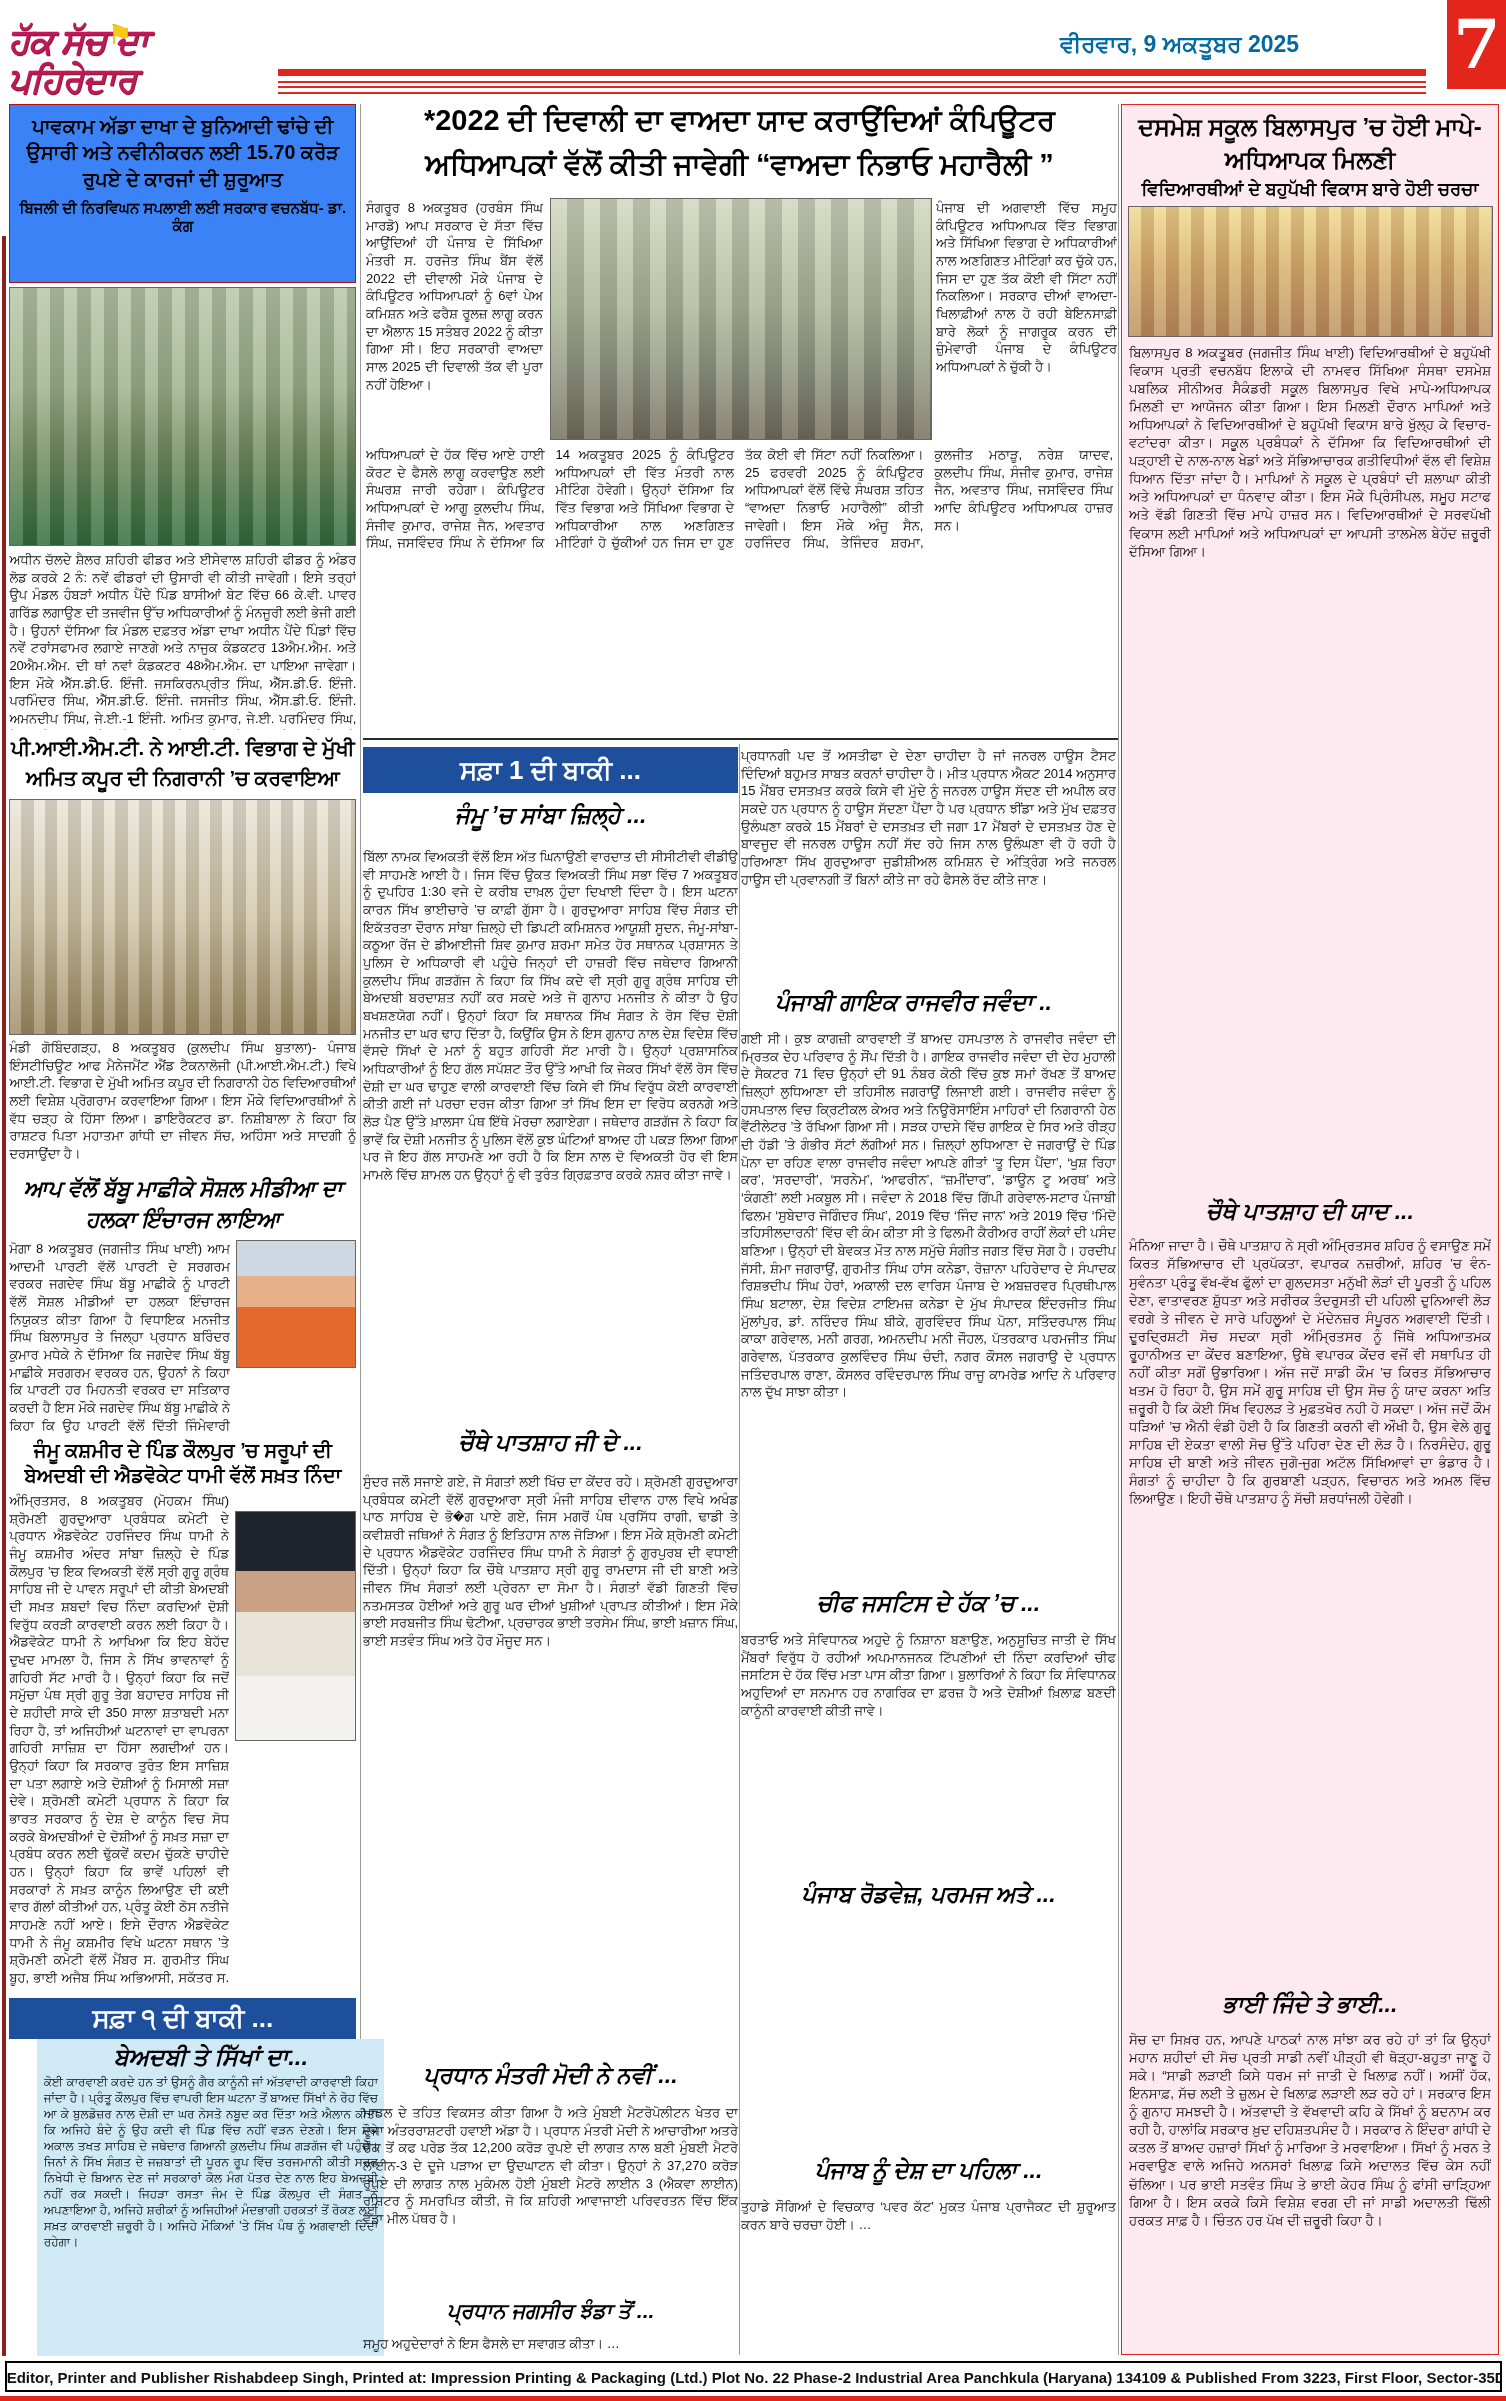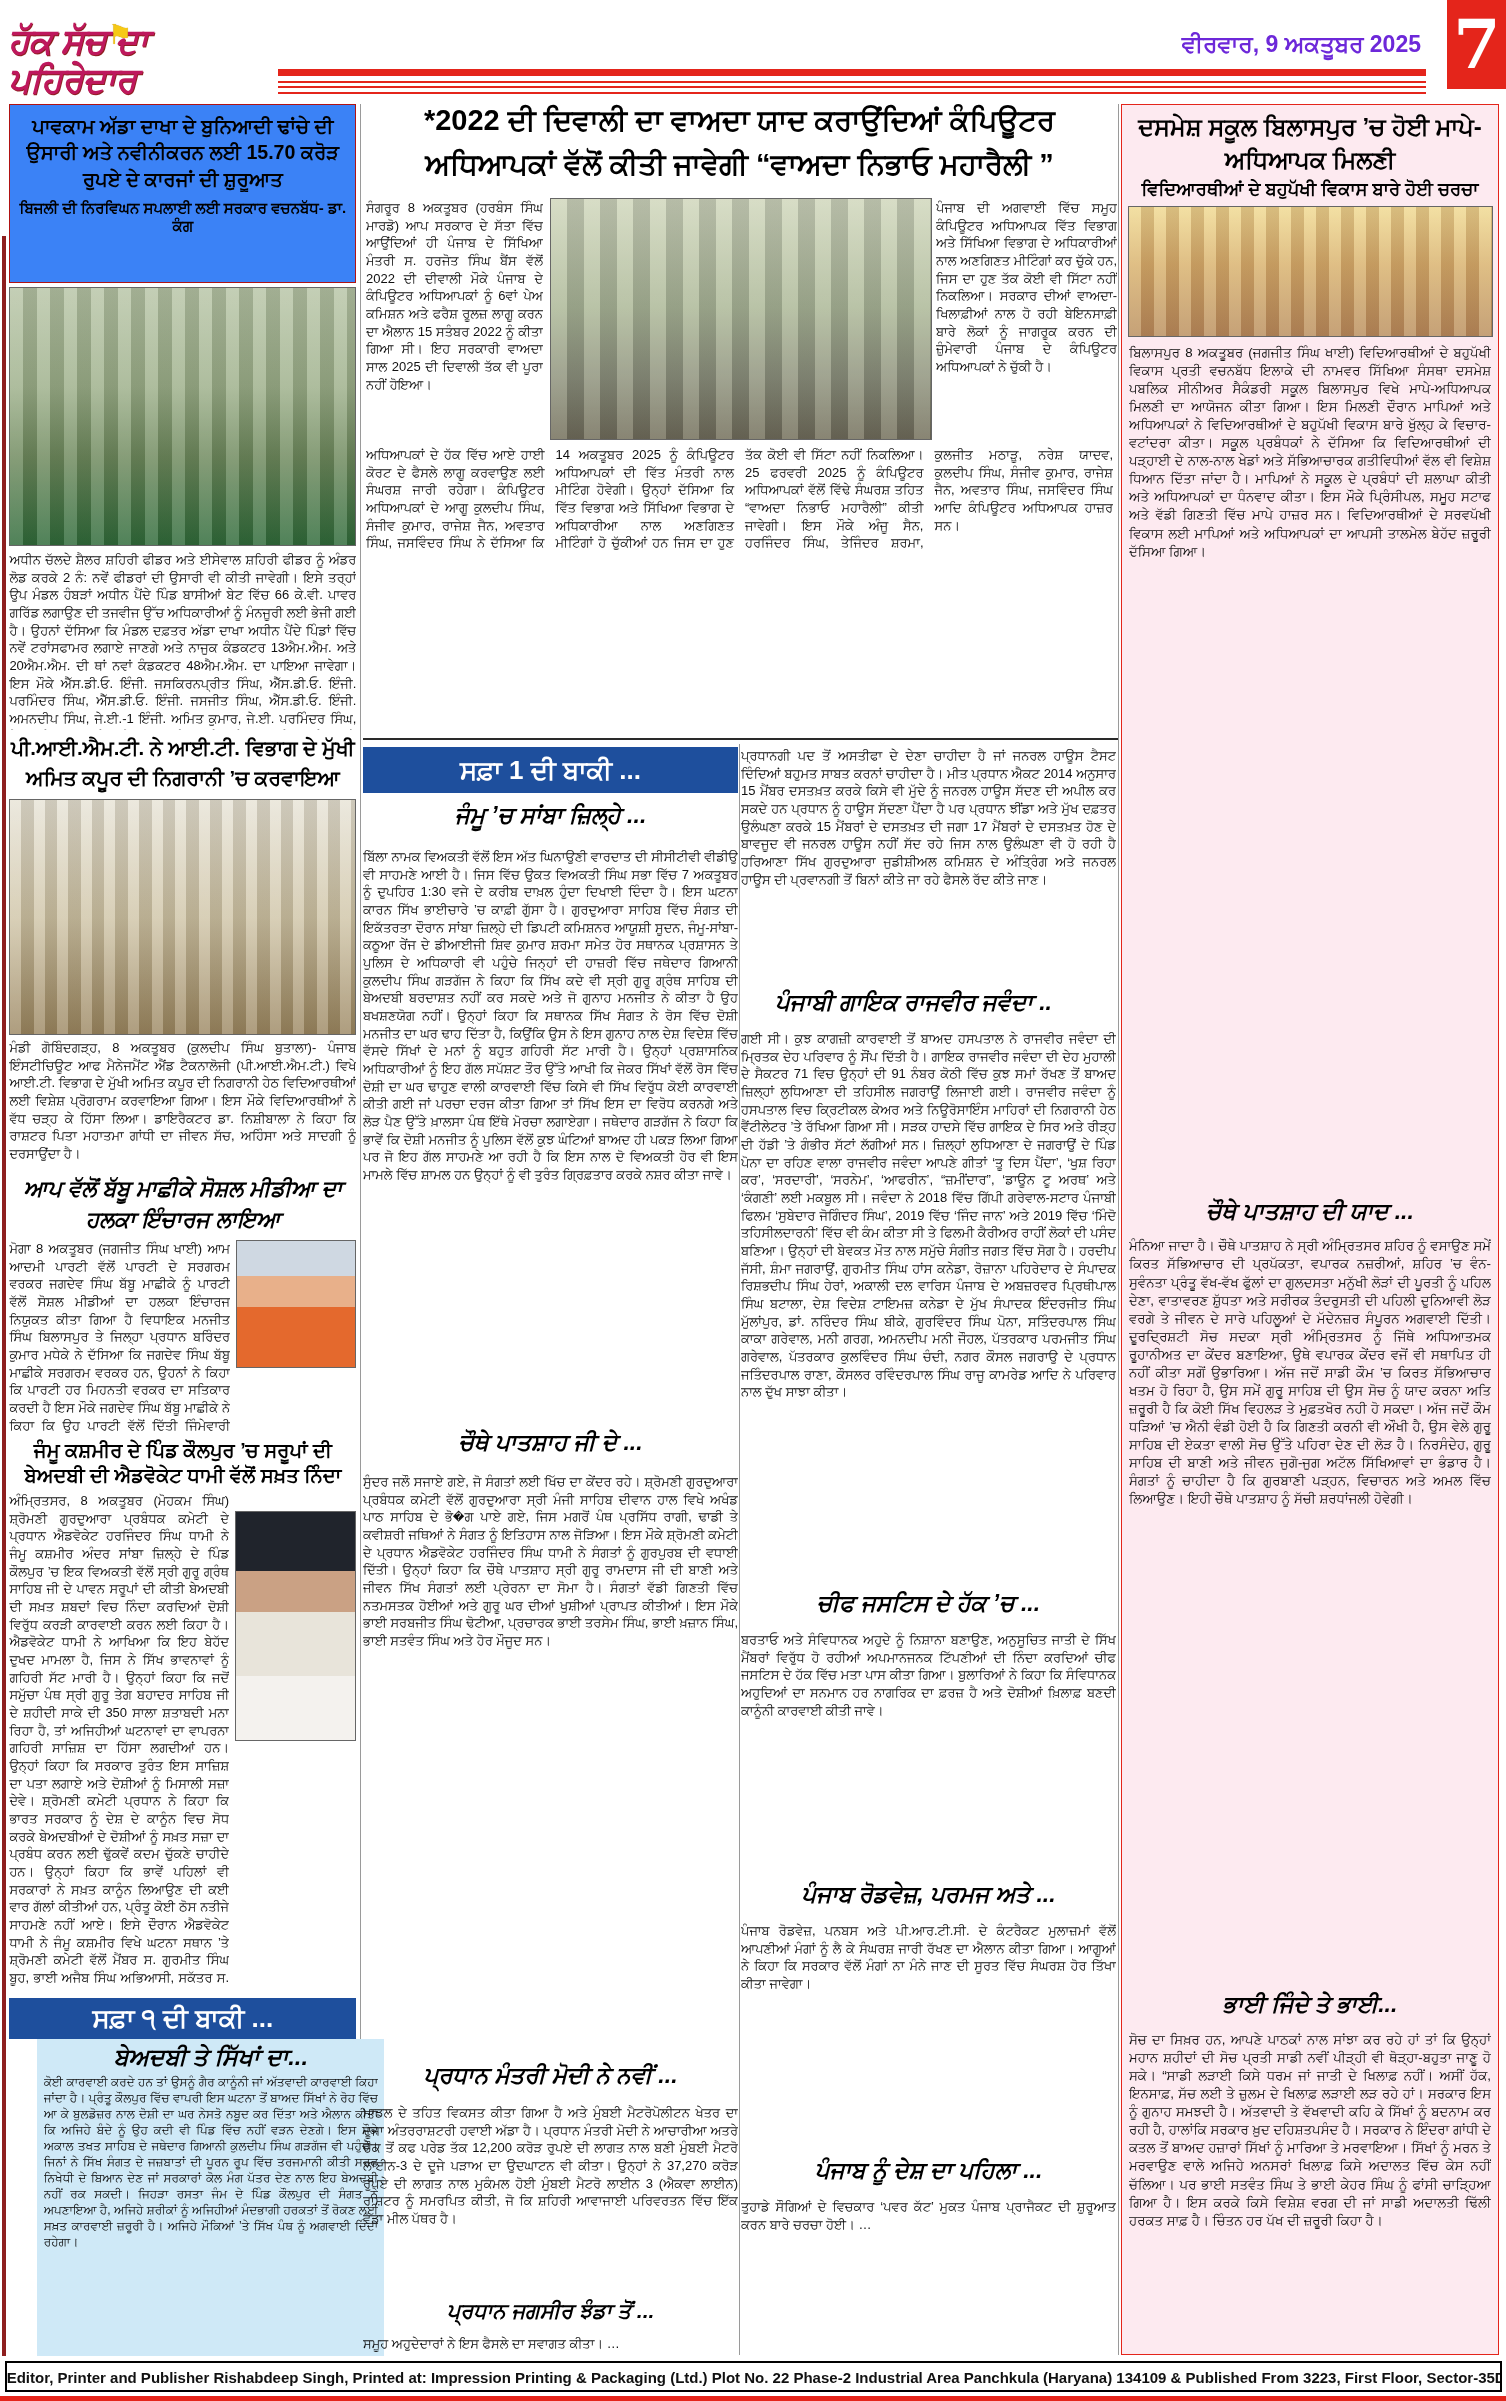--- a/index.html
+++ b/index.html
@@ -3,21 +3,21 @@
 <meta charset="utf-8">
 <style>
   html,body{margin:0;padding:0;background:#e9e9e9;}
   .page{position:relative;width:1506px;height:2401px;background:#ffffff;overflow:hidden;
         font-family:"Liberation Sans", sans-serif;color:#111;}
   .abs{position:absolute;box-sizing:border-box;}
   
   .masthead-title{font-weight:bold;font-style:italic;font-size:35px;line-height:1.1;color:#be185d;
         text-shadow:0.8px 0.8px 0 #8e1f1f;letter-spacing:-0.8px;}
   .flag{position:absolute;left:100px;top:-3.1px;font-size:27px;color:#f6c915;text-shadow:0 0 0.8px #b8860b;}
-  .edition-date{font-weight:bold;font-size:23px;color:#6d28d9;text-align:right;}
+  .edition-date{font-weight:bold;font-size:23px;color:#0369a1;text-align:left;}
   .pagenum{background:#e4251b;color:#fff;font-family:"DejaVu Serif", serif;font-weight:bold;
         font-size:68px;text-align:center;line-height:88px;}
   .redline{background:#e4251b;}
   
   .body-txt{font-size:13px;line-height:1.36;text-align:justify;overflow:hidden;color:#101010;}
   .body-sm{font-size:12px;line-height:1.33;text-align:justify;overflow:hidden;color:#101010;}
   .hl{font-weight:bold;text-align:center;overflow:hidden;color:#000;}
   .hl-it{font-weight:bold;font-style:italic;text-align:center;overflow:hidden;color:#000;}
   .sec-head{font-weight:bold;font-style:italic;font-size:23px;text-align:center;overflow:hidden;color:#000;}
   .banner{background:#1e4f9d;color:#ffffff;font-weight:bold;font-size:26px;text-align:center;overflow:hidden;}
@@ -111,21 +111,20 @@
   <div class="abs body-txt" style="left:363px;top:2104px;width:375px;height:192px;">ਮਾਡਲ ਦੇ ਤਹਿਤ ਵਿਕਸਤ ਕੀਤਾ ਗਿਆ ਹੈ ਅਤੇ ਮੁੰਬਈ ਮੈਟਰੋਪੋਲੀਟਨ ਖੇਤਰ ਦਾ ਦੂਜਾ ਅੰਤਰਰਾਸ਼ਟਰੀ ਹਵਾਈ ਅੱਡਾ ਹੈ। ਪ੍ਰਧਾਨ ਮੰਤਰੀ ਮੋਦੀ ਨੇ ਆਚਾਰੀਆ ਅਤਰੇ ਚੌਕ ਤੋਂ ਕਫ ਪਰੇਡ ਤੱਕ 12,200 ਕਰੋੜ ਰੁਪਏ ਦੀ ਲਾਗਤ ਨਾਲ ਬਣੀ ਮੁੰਬਈ ਮੈਟਰੋ ਲਾਈਨ-3 ਦੇ ਦੂਜੇ ਪੜਾਅ ਦਾ ਉਦਘਾਟਨ ਵੀ ਕੀਤਾ। ਉਨ੍ਹਾਂ ਨੇ 37,270 ਕਰੋੜ ਰੁਪਏ ਦੀ ਲਾਗਤ ਨਾਲ ਮੁਕੰਮਲ ਹੋਈ ਮੁੰਬਈ ਮੈਟਰੋ ਲਾਈਨ 3 (ਐਕਵਾ ਲਾਈਨ) ਰਾਸ਼ਟਰ ਨੂੰ ਸਮਰਪਿਤ ਕੀਤੀ, ਜੋ ਕਿ ਸ਼ਹਿਰੀ ਆਵਾਜਾਈ ਪਰਿਵਰਤਨ ਵਿੱਚ ਇੱਕ ਵੱਡਾ ਮੀਲ ਪੱਥਰ ਹੈ।</div>
   <div class="abs sec-head" style="left:363px;top:2299px;width:375px;height:35px;font-size:21px;">ਪ੍ਰਧਾਨ ਜਗਸੀਰ ਝੰਡਾ ਤੋਂ ...</div>
   <div class="abs body-txt" style="left:363px;top:2335px;width:375px;height:22px;">ਸਮੂਹ ਅਹੁਦੇਦਾਰਾਂ ਨੇ ਇਸ ਫੈਸਲੇ ਦਾ ਸਵਾਗਤ ਕੀਤਾ। …</div>
 
   <div class="abs body-txt" style="left:741px;top:747px;width:375px;height:239px;">ਪ੍ਰਧਾਨਗੀ ਪਦ ਤੋਂ ਅਸਤੀਫਾ ਦੇ ਦੇਣਾ ਚਾਹੀਦਾ ਹੈ ਜਾਂ ਜਨਰਲ ਹਾਊਸ ਟੈਸਟ ਦਿੰਦਿਆਂ ਬਹੁਮਤ ਸਾਬਤ ਕਰਨਾਂ ਚਾਹੀਦਾ ਹੈ। ਮੀਤ ਪ੍ਰਧਾਨ ਐਕਟ 2014 ਅਨੁਸਾਰ 15 ਮੈਂਬਰ ਦਸਤਖ਼ਤ ਕਰਕੇ ਕਿਸੇ ਵੀ ਮੁੱਦੇ ਨੂੰ ਜਨਰਲ ਹਾਊਸ ਸੱਦਣ ਦੀ ਅਪੀਲ ਕਰ ਸਕਦੇ ਹਨ ਪ੍ਰਧਾਨ ਨੂੰ ਹਾਊਸ ਸੱਦਣਾ ਪੈਂਦਾ ਹੈ ਪਰ ਪ੍ਰਧਾਨ ਝੀਂਡਾ ਅਤੇ ਮੁੱਖ ਦਫ਼ਤਰ ਉਲੰਘਣਾ ਕਰਕੇ 15 ਮੈਂਬਰਾਂ ਦੇ ਦਸਤਖ਼ਤ ਦੀ ਜਗਾ 17 ਮੈਂਬਰਾਂ ਦੇ ਦਸਤਖ਼ਤ ਹੋਣ ਦੇ ਬਾਵਜੂਦ ਵੀ ਜਨਰਲ ਹਾਊਸ ਨਹੀਂ ਸੱਦ ਰਹੇ ਜਿਸ ਨਾਲ ਉਲੰਘਣਾ ਵੀ ਹੋ ਰਹੀ ਹੈ ਹਰਿਆਣਾ ਸਿੱਖ ਗੁਰਦੁਆਰਾ ਜੁਡੀਸ਼ੀਅਲ ਕਮਿਸ਼ਨ ਦੇ ਅੰਤ੍ਰਿੰਗ ਅਤੇ ਜਨਰਲ ਹਾਊਸ ਦੀ ਪ੍ਰਵਾਨਗੀ ਤੋਂ ਬਿਨਾਂ ਕੀਤੇ ਜਾ ਰਹੇ ਫੈਸਲੇ ਰੱਦ ਕੀਤੇ ਜਾਣ।</div>
   <div class="abs sec-head" style="left:726px;top:989px;width:375px;height:36px;">ਪੰਜਾਬੀ ਗਾਇਕ ਰਾਜਵੀਰ ਜਵੰਦਾ ..</div>
   <div class="abs body-txt" style="left:741px;top:1030px;width:375px;height:557px;">ਗਈ ਸੀ। ਕੁਝ ਕਾਗਜ਼ੀ ਕਾਰਵਾਈ ਤੋਂ ਬਾਅਦ ਹਸਪਤਾਲ ਨੇ ਰਾਜਵੀਰ ਜਵੰਦਾ ਦੀ ਮ੍ਰਿਤਕ ਦੇਹ ਪਰਿਵਾਰ ਨੂੰ ਸੌਂਪ ਦਿੱਤੀ ਹੈ। ਗਾਇਕ ਰਾਜਵੀਰ ਜਵੰਦਾ ਦੀ ਦੇਹ ਮੁਹਾਲੀ ਦੇ ਸੈਕਟਰ 71 ਵਿਚ ਉਨ੍ਹਾਂ ਦੀ 91 ਨੰਬਰ ਕੋਠੀ ਵਿੱਚ ਕੁਝ ਸਮਾਂ ਰੱਖਣ ਤੋਂ ਬਾਅਦ ਜ਼ਿਲ੍ਹਾਂ ਲੁਧਿਆਣਾ ਦੀ ਤਹਿਸੀਲ ਜਗਰਾਉਂ ਲਿਜਾਈ ਗਈ। ਰਾਜਵੀਰ ਜਵੰਦਾ ਨੂੰ ਹਸਪਤਾਲ ਵਿਚ ਕ੍ਰਿਟੀਕਲ ਕੇਅਰ ਅਤੇ ਨਿਊਰੋਸਾਇੰਸ ਮਾਹਿਰਾਂ ਦੀ ਨਿਗਰਾਨੀ ਹੇਠ ਵੈਂਟੀਲੇਟਰ ’ਤੇ ਰੱਖਿਆ ਗਿਆ ਸੀ। ਸੜਕ ਹਾਦਸੇ ਵਿੱਚ ਗਾਇਕ ਦੇ ਸਿਰ ਅਤੇ ਰੀੜ੍ਹ ਦੀ ਹੱਡੀ ’ਤੇ ਗੰਭੀਰ ਸੱਟਾਂ ਲੱਗੀਆਂ ਸਨ। ਜ਼ਿਲ੍ਹਾਂ ਲੁਧਿਆਣਾ ਦੇ ਜਗਰਾਉਂ ਦੇ ਪਿੰਡ ਪੋਨਾ ਦਾ ਰਹਿਣ ਵਾਲਾ ਰਾਜਵੀਰ ਜਵੰਦਾ ਆਪਣੇ ਗੀਤਾਂ ‘ਤੂ ਦਿਸ ਪੈਂਦਾ’, ‘ਖੁਸ਼ ਰਿਹਾ ਕਰ’, ‘ਸਰਦਾਰੀ’, ‘ਸਰਨੇਮ’, ‘ਆਫਰੀਨ’, “ਜ਼ਮੀਂਦਾਰ”, ‘ਡਾਊਨ ਟੂ ਅਰਥ’ ਅਤੇ ‘ਕੰਗਣੀ’ ਲਈ ਮਕਬੂਲ ਸੀ। ਜਵੰਦਾ ਨੇ 2018 ਵਿੱਚ ਗਿੱਪੀ ਗਰੇਵਾਲ-ਸਟਾਰ ਪੰਜਾਬੀ ਫਿਲਮ ‘ਸੁਬੇਦਾਰ ਜੋਗਿੰਦਰ ਸਿੰਘ’, 2019 ਵਿੱਚ ‘ਜਿੰਦ ਜਾਨ’ ਅਤੇ 2019 ਵਿੱਚ ‘ਮਿੰਦੋ ਤਹਿਸੀਲਦਾਰਨੀ’ ਵਿੱਚ ਵੀ ਕੰਮ ਕੀਤਾ ਸੀ ਤੇ ਫਿਲਮੀ ਕੈਰੀਅਰ ਰਾਹੀਂ ਲੋਕਾਂ ਦੀ ਪਸੰਦ ਬਣਿਆ। ਉਨ੍ਹਾਂ ਦੀ ਬੇਵਕਤ ਮੌਤ ਨਾਲ ਸਮੁੱਚੇ ਸੰਗੀਤ ਜਗਤ ਵਿੱਚ ਸੋਗ ਹੈ। ਹਰਦੀਪ ਜੱਸੀ, ਸ਼ੰਮਾ ਜਗਰਾਉਂ, ਗੁਰਮੀਤ ਸਿੰਘ ਹਾਂਸ ਕਨੇਡਾ, ਰੋਜ਼ਾਨਾ ਪਹਿਰੇਦਾਰ ਦੇ ਸੰਪਾਦਕ ਰਿਸ਼ਭਦੀਪ ਸਿੰਘ ਹੇਰਾਂ, ਅਕਾਲੀ ਦਲ ਵਾਰਿਸ ਪੰਜਾਬ ਦੇ ਅਬਜ਼ਰਵਰ ਪ੍ਰਿਥੀਪਾਲ ਸਿੰਘ ਬਟਾਲਾ, ਦੇਸ਼ ਵਿਦੇਸ਼ ਟਾਇਮਜ਼ ਕਨੇਡਾ ਦੇ ਮੁੱਖ ਸੰਪਾਦਕ ਇੰਦਰਜੀਤ ਸਿੰਘ ਮੁੱਲਾਂਪੁਰ, ਡਾਂ. ਨਰਿੰਦਰ ਸਿੰਘ ਬੀਕੇ, ਗੁਰਵਿੰਦਰ ਸਿੰਘ ਪੋਨਾ, ਸਤਿੰਦਰਪਾਲ ਸਿੰਘ ਕਾਕਾ ਗਰੇਵਾਲ, ਮਨੀ ਗਰਗ, ਅਮਨਦੀਪ ਮਨੀ ਜੌਹਲ, ਪੱਤਰਕਾਰ ਪਰਮਜੀਤ ਸਿੰਘ ਗਰੇਵਾਲ, ਪੱਤਰਕਾਰ ਕੁਲਵਿੰਦਰ ਸਿੰਘ ਚੰਦੀ, ਨਗਰ ਕੌਸਲ ਜਗਰਾਉ ਦੇ ਪ੍ਰਧਾਨ ਜਤਿੰਦਰਪਾਲ ਰਾਣਾ, ਕੌਸਲਰ ਰਵਿੰਦਰਪਾਲ ਸਿੰਘ ਰਾਜੂ ਕਾਮਰੇਡ ਆਦਿ ਨੇ ਪਰਿਵਾਰ ਨਾਲ ਦੁੱਖ ਸਾਝਾ ਕੀਤਾ।</div>
   <div class="abs sec-head" style="left:741px;top:1590px;width:375px;height:36px;">ਚੀਫ ਜਸਟਿਸ ਦੇ ਹੱਕ ’ਚ ...</div>
   <div class="abs body-txt" style="left:741px;top:1631px;width:375px;height:247px;">ਬਰਤਾਓ ਅਤੇ ਸੰਵਿਧਾਨਕ ਅਹੁਦੇ ਨੂੰ ਨਿਸ਼ਾਨਾ ਬਣਾਉਣ, ਅਨੁਸੂਚਿਤ ਜਾਤੀ ਦੇ ਸਿੱਖ ਮੈਂਬਰਾਂ ਵਿਰੁੱਧ ਹੋ ਰਹੀਆਂ ਅਪਮਾਨਜਨਕ ਟਿੱਪਣੀਆਂ ਦੀ ਨਿੰਦਾ ਕਰਦਿਆਂ ਚੀਫ ਜਸਟਿਸ ਦੇ ਹੱਕ ਵਿੱਚ ਮਤਾ ਪਾਸ ਕੀਤਾ ਗਿਆ। ਬੁਲਾਰਿਆਂ ਨੇ ਕਿਹਾ ਕਿ ਸੰਵਿਧਾਨਕ ਅਹੁਦਿਆਂ ਦਾ ਸਨਮਾਨ ਹਰ ਨਾਗਰਿਕ ਦਾ ਫ਼ਰਜ਼ ਹੈ ਅਤੇ ਦੋਸ਼ੀਆਂ ਖ਼ਿਲਾਫ਼ ਬਣਦੀ ਕਾਨੂੰਨੀ ਕਾਰਵਾਈ ਕੀਤੀ ਜਾਵੇ।</div>
   <div class="abs sec-head" style="left:741px;top:1881px;width:375px;height:36px;">ਪੰਜਾਬ ਰੋਡਵੇਜ਼, ਪਰਮਜ ਅਤੇ ...</div>
-  <div class="abs body-txt" style="left:741px;top:1922px;width:375px;height:232px;">ਪੰਜਾਬ ਰੋਡਵੇਜ਼, ਪਨਬਸ ਅਤੇ ਪੀ.ਆਰ.ਟੀ.ਸੀ. ਦੇ ਕੰਟਰੈਕਟ ਮੁਲਾਜ਼ਮਾਂ ਵੱਲੋਂ ਆਪਣੀਆਂ ਮੰਗਾਂ ਨੂੰ ਲੈ ਕੇ ਸੰਘਰਸ਼ ਜਾਰੀ ਰੱਖਣ ਦਾ ਐਲਾਨ ਕੀਤਾ ਗਿਆ। ਆਗੂਆਂ ਨੇ ਕਿਹਾ ਕਿ ਸਰਕਾਰ ਵੱਲੋਂ ਮੰਗਾਂ ਨਾ ਮੰਨੇ ਜਾਣ ਦੀ ਸੂਰਤ ਵਿੱਚ ਸੰਘਰਸ਼ ਹੋਰ ਤਿੱਖਾ ਕੀਤਾ ਜਾਵੇਗਾ।</div>
   <div class="abs sec-head" style="left:741px;top:2157px;width:375px;height:36px;">ਪੰਜਾਬ ਨੂੰ ਦੇਸ਼ ਦਾ ਪਹਿਲਾ ...</div>
   <div class="abs body-txt" style="left:741px;top:2198px;width:375px;height:157px;">ਤੁਹਾਡੇ ਸੌਗਿਆਂ ਦੇ ਵਿਚਕਾਰ ‘ਪਵਰ ਕੱਟ’ ਮੁਕਤ ਪੰਜਾਬ ਪ੍ਰਾਜੈਕਟ ਦੀ ਸ਼ੁਰੂਆਤ ਕਰਨ ਬਾਰੇ ਚਰਚਾ ਹੋਈ। …</div>
 
   <div class="abs pink-panel" style="left:1121px;top:104px;width:378px;height:2251px;">
     <div class="hl" style="margin:6.3px 6.3px 0;font-size:24px;line-height:1.35;">ਦਸਮੇਸ਼ ਸਕੂਲ ਬਿਲਾਸਪੁਰ ’ਚ ਹੋਈ ਮਾਪੇ-ਅਧਿਆਪਕ ਮਿਲਣੀ</div>
     <div class="hl" style="margin:3.1px 6.3px 0;font-size:18px;">ਵਿਦਿਆਰਥੀਆਂ ਦੇ ਬਹੁਪੱਖੀ ਵਿਕਾਸ ਬਾਰੇ ਹੋਈ ਚਰਚਾ</div>
     <div class="photo ph-school" style="margin:6.3px auto 0;width:363px;height:129px;"></div>
     <div class="body-txt" style="margin:6.3px 7px 0;height:846px;font-size:13.3px;">ਬਿਲਾਸਪੁਰ 8 ਅਕਤੂਬਰ (ਜਗਜੀਤ ਸਿੰਘ ਖਾਈ) ਵਿਦਿਆਰਥੀਆਂ ਦੇ ਬਹੁਪੱਖੀ ਵਿਕਾਸ ਪ੍ਰਤੀ ਵਚਨਬੱਧ ਇਲਾਕੇ ਦੀ ਨਾਮਵਰ ਸਿੱਖਿਆ ਸੰਸਥਾ ਦਸਮੇਸ਼ ਪਬਲਿਕ ਸੀਨੀਅਰ ਸੈਕੰਡਰੀ ਸਕੂਲ ਬਿਲਾਸਪੁਰ ਵਿਖੇ ਮਾਪੇ-ਅਧਿਆਪਕ ਮਿਲਣੀ ਦਾ ਆਯੋਜਨ ਕੀਤਾ ਗਿਆ। ਇਸ ਮਿਲਣੀ ਦੌਰਾਨ ਮਾਪਿਆਂ ਅਤੇ ਅਧਿਆਪਕਾਂ ਨੇ ਵਿਦਿਆਰਥੀਆਂ ਦੇ ਬਹੁਪੱਖੀ ਵਿਕਾਸ ਬਾਰੇ ਖੁੱਲ੍ਹ ਕੇ ਵਿਚਾਰ-ਵਟਾਂਦਰਾ ਕੀਤਾ। ਸਕੂਲ ਪ੍ਰਬੰਧਕਾਂ ਨੇ ਦੱਸਿਆ ਕਿ ਵਿਦਿਆਰਥੀਆਂ ਦੀ ਪੜ੍ਹਾਈ ਦੇ ਨਾਲ-ਨਾਲ ਖੇਡਾਂ ਅਤੇ ਸੱਭਿਆਚਾਰਕ ਗਤੀਵਿਧੀਆਂ ਵੱਲ ਵੀ ਵਿਸ਼ੇਸ਼ ਧਿਆਨ ਦਿੱਤਾ ਜਾਂਦਾ ਹੈ। ਮਾਪਿਆਂ ਨੇ ਸਕੂਲ ਦੇ ਪ੍ਰਬੰਧਾਂ ਦੀ ਸ਼ਲਾਘਾ ਕੀਤੀ ਅਤੇ ਅਧਿਆਪਕਾਂ ਦਾ ਧੰਨਵਾਦ ਕੀਤਾ। ਇਸ ਮੌਕੇ ਪ੍ਰਿੰਸੀਪਲ, ਸਮੂਹ ਸਟਾਫ ਅਤੇ ਵੱਡੀ ਗਿਣਤੀ ਵਿੱਚ ਮਾਪੇ ਹਾਜ਼ਰ ਸਨ। ਵਿਦਿਆਰਥੀਆਂ ਦੇ ਸਰਵਪੱਖੀ ਵਿਕਾਸ ਲਈ ਮਾਪਿਆਂ ਅਤੇ ਅਧਿਆਪਕਾਂ ਦਾ ਆਪਸੀ ਤਾਲਮੇਲ ਬੇਹੱਦ ਜ਼ਰੂਰੀ ਦੱਸਿਆ ਗਿਆ।</div>
     <div class="sec-head" style="margin:7.9px 6.3px 0;height:35px;">ਚੌਥੇ ਪਾਤਸ਼ਾਹ ਦੀ ਯਾਦ ...</div>
     <div class="body-txt" style="margin:4.7px 7px 0;height:746px;font-size:13.3px;">ਮੰਨਿਆ ਜਾਦਾ ਹੈ। ਚੌਥੇ ਪਾਤਸ਼ਾਹ ਨੇ ਸ੍ਰੀ ਅੰਮ੍ਰਿਤਸਰ ਸ਼ਹਿਰ ਨੂੰ ਵਸਾਉਣ ਸਮੇਂ ਕਿਰਤ ਸੱਭਿਆਚਾਰ ਦੀ ਪ੍ਰਪੱਕਤਾ, ਵਪਾਰਕ ਨਜ਼ਰੀਆਂ, ਸ਼ਹਿਰ ’ਚ ਵੰਨ-ਸੁਵੰਨਤਾ ਪ੍ਰੰਤੂ ਵੱਖ-ਵੱਖ ਫੁੱਲਾਂ ਦਾ ਗੁਲਦਸਤਾ ਮਨੁੱਖੀ ਲੋੜਾਂ ਦੀ ਪੂਰਤੀ ਨੂੰ ਪਹਿਲ ਦੇਣਾ, ਵਾਤਾਵਰਣ ਸ਼ੁੱਧਤਾ ਅਤੇ ਸਰੀਰਕ ਤੰਦਰੁਸਤੀ ਦੀ ਪਹਿਲੀ ਦੁਨਿਆਵੀ ਲੋੜ ਵਰਗੇ ਤੇ ਜੀਵਨ ਦੇ ਸਾਰੇ ਪਹਿਲੂਆਂ ਦੇ ਮੱਦੇਨਜ਼ਰ ਸੰਪੂਰਨ ਅਗਵਾਈ ਦਿੱਤੀ। ਦੂਰਦ੍ਰਿਸ਼ਟੀ ਸੋਚ ਸਦਕਾ ਸ੍ਰੀ ਅੰਮ੍ਰਿਤਸਰ ਨੂੰ ਜਿੱਥੇ ਅਧਿਆਤਮਕ ਰੂਹਾਨੀਅਤ ਦਾ ਕੇਂਦਰ ਬਣਾਇਆ, ਉਥੇ ਵਪਾਰਕ ਕੇਂਦਰ ਵਜੋਂ ਵੀ ਸਥਾਪਿਤ ਹੀ ਨਹੀਂ ਕੀਤਾ ਸਗੋਂ ਉਭਾਰਿਆ। ਅੱਜ ਜਦੋਂ ਸਾਡੀ ਕੌਮ ’ਚ ਕਿਰਤ ਸੱਭਿਆਚਾਰ ਖਤਮ ਹੋ ਰਿਹਾ ਹੈ, ਉਸ ਸਮੇਂ ਗੁਰੂ ਸਾਹਿਬ ਦੀ ਉਸ ਸੋਚ ਨੂੰ ਯਾਦ ਕਰਨਾ ਅਤਿ ਜ਼ਰੂਰੀ ਹੈ ਕਿ ਕੋਈ ਸਿੱਖ ਵਿਹਲੜ ਤੇ ਮੁਫ਼ਤਖੋਰ ਨਹੀ ਹੋ ਸਕਦਾ। ਅੱਜ ਜਦੋਂ ਕੌਮ ਧੜਿਆਂ ’ਚ ਐਨੀ ਵੰਡੀ ਹੋਈ ਹੈ ਕਿ ਗਿਣਤੀ ਕਰਨੀ ਵੀ ਔਖੀ ਹੈ, ਉਸ ਵੇਲੇ ਗੁਰੂ ਸਾਹਿਬ ਦੀ ਏਕਤਾ ਵਾਲੀ ਸੋਚ ਉੱਤੇ ਪਹਿਰਾ ਦੇਣ ਦੀ ਲੋੜ ਹੈ। ਨਿਰਸੰਦੇਹ, ਗੁਰੂ ਸਾਹਿਬ ਦੀ ਬਾਣੀ ਅਤੇ ਜੀਵਨ ਜੁਗੋ-ਜੁਗ ਅਟੱਲ ਸਿੱਖਿਆਵਾਂ ਦਾ ਭੰਡਾਰ ਹੈ। ਸੰਗਤਾਂ ਨੂੰ ਚਾਹੀਦਾ ਹੈ ਕਿ ਗੁਰਬਾਣੀ ਪੜ੍ਹਨ, ਵਿਚਾਰਨ ਅਤੇ ਅਮਲ ਵਿੱਚ ਲਿਆਉਣ। ਇਹੀ ਚੌਥੇ ਪਾਤਸ਼ਾਹ ਨੂੰ ਸੱਚੀ ਸ਼ਰਧਾਂਜਲੀ ਹੋਵੇਗੀ।</div>

